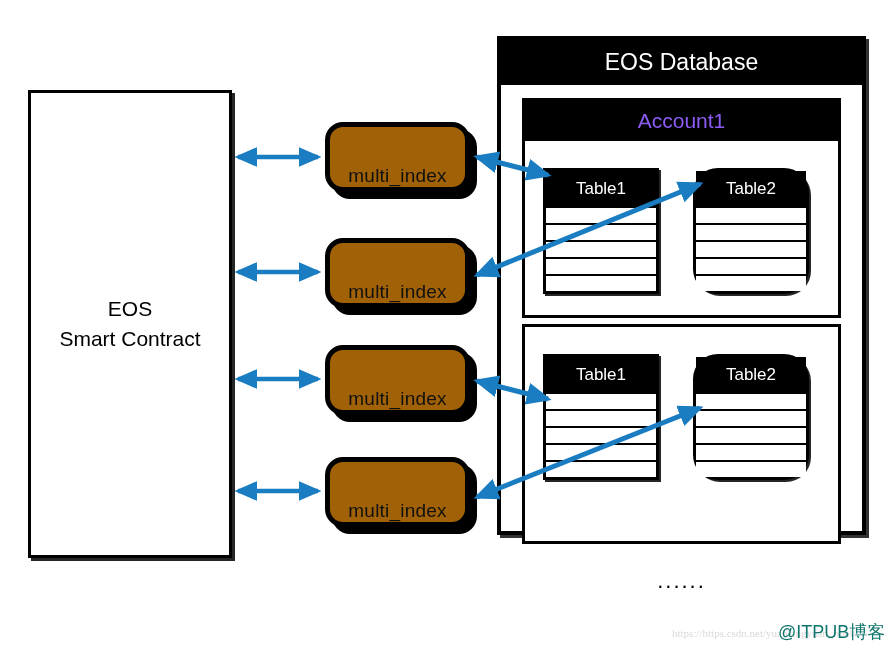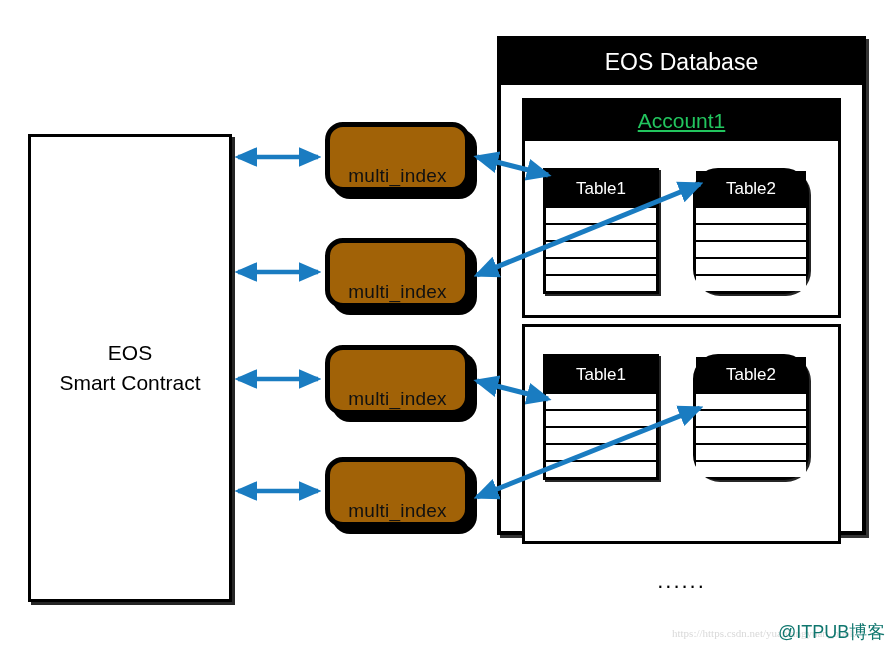--- a/index.html
+++ b/index.html
@@ -25,21 +25,20 @@
     top: 90px;
     width: 204px;
     height: 468px;
     background: #ffffff;
     border: 3px solid #000000;
     box-sizing: border-box;
     box-shadow: 3px 3px 0 0 rgba(0,0,0,0.85);
     display: flex;
     align-items: center;
     justify-content: center;
-    margin-top: 44px;
   }
   #contract-label {
     text-align: center;
     font-size: 21px;
     line-height: 30px;
     color: #000000;
     white-space: pre-line;
   }
 
   
@@ -95,26 +94,25 @@
     background: #ffffff;
     border: 3px solid #000000;
     box-sizing: border-box;
   }
   #account-1 { top: 58px;  height: 220px; }
   #account-2 { top: 284px; height: 220px; }
 
   .account-title {
     height: 40px;
     background: #000000;
-    color: #22c55e;
+    color: #8b5cf6;
     font-size: 21px;
     display: flex;
     align-items: center;
     justify-content: center;
-    text-decoration: underline;
   }
   .account-body {
     position: relative;
     height: calc(100% - 40px);
   }
 
   .table-card {
     position: absolute;
     top: 27px;
     width: 116px;

